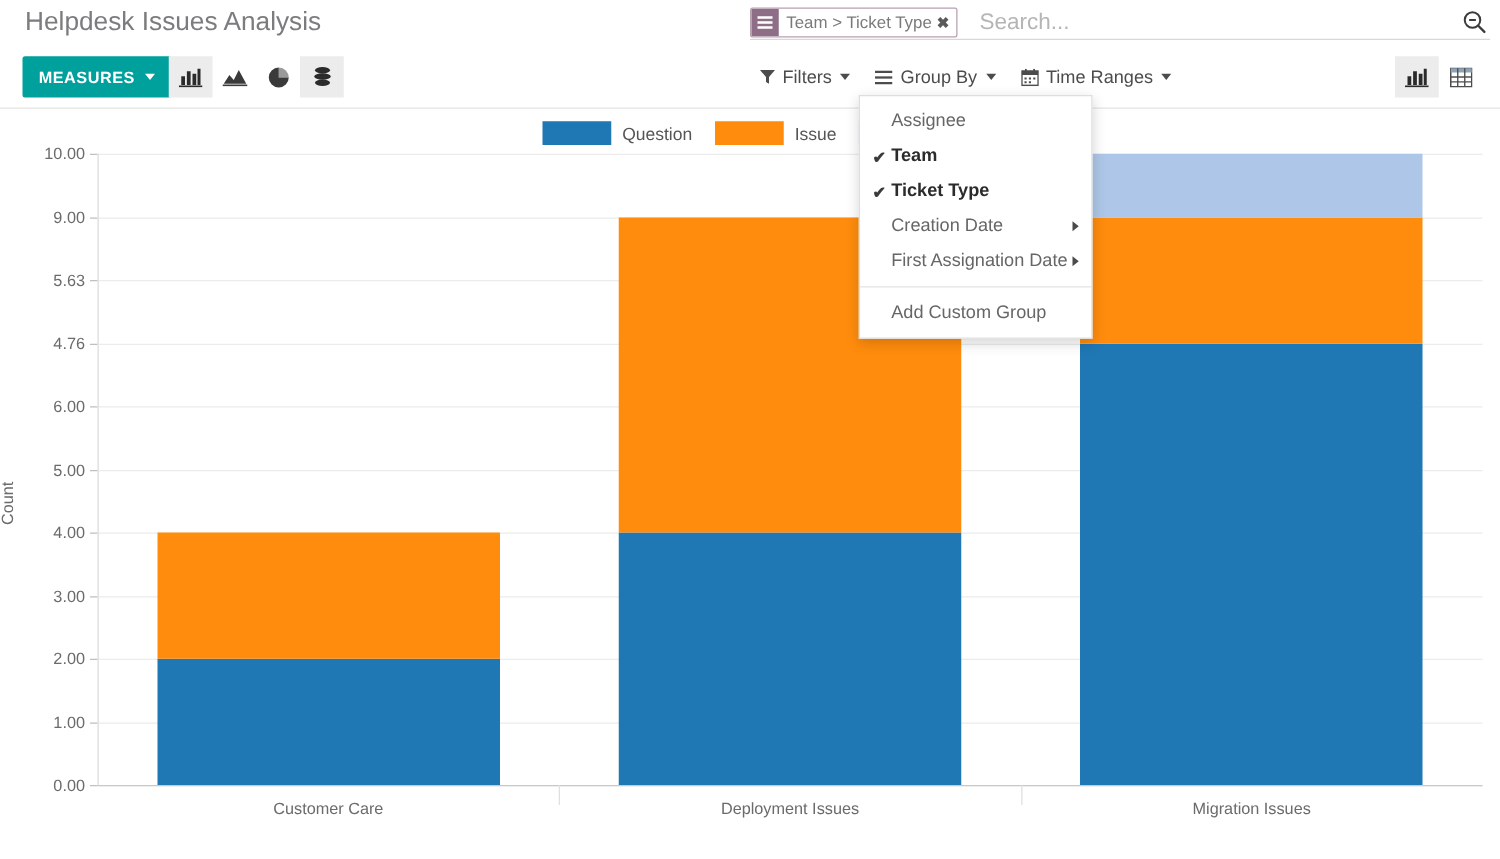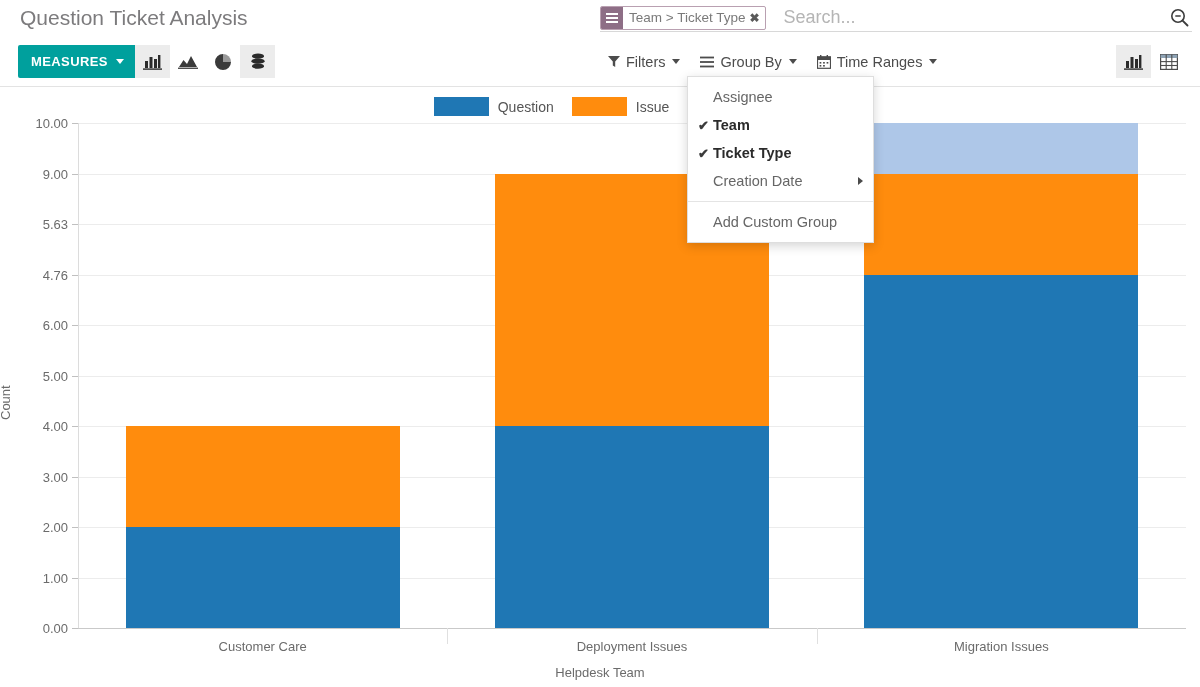--- a/index.html
+++ b/index.html
@@ -161,21 +161,21 @@
     position:absolute; top:578px; left:0; width:1200px; text-align:center;
     font-size:13px; color:#6b6b6b;
   }
 </style>
 </head>
 <body>
 
 <div id="app">
 
   <div class="topbar">
-    <div class="page-title">Question Ticket Analysis</div>
+    <div class="page-title">Helpdesk Issues Analysis</div>
 
     <div class="searchwrap">
       <div class="facet">
         <span class="facet-icon">
           <i></i>
             <i></i>
             <i></i>
         </span>
         <span class="facet-label">Team &gt; Ticket Type</span>
         <span class="facet-close">✖</span>
@@ -307,21 +307,20 @@
         <div class="legend-item">
           <span class="legend-swatch" style="background: rgb(255, 140, 13);"></span>
           <span class="legend-text">Issue</span>
         </div>
         <div class="legend-item">
           <span class="legend-swatch" style="background: rgb(174, 199, 232);"></span>
         </div>
       </div>
     <div class="plot" id="plot">
       <div class="ylabel">Count</div>
-      <div class="xlabel">Helpdesk Team</div>
     <div class="gridline" style="top: 541px;"></div>
         <div class="tickmark" style="top: 541px;"></div>
         <div class="ytick" style="top: 541px; right: 1132px;">0.00</div>
         <div class="gridline" style="top: 490.5px;"></div>
         <div class="tickmark" style="top: 490.5px;"></div>
         <div class="ytick" style="top: 490.5px; right: 1132px;">1.00</div>
         <div class="gridline" style="top: 440px;"></div>
         <div class="tickmark" style="top: 440px;"></div>
         <div class="ytick" style="top: 440px; right: 1132px;">2.00</div>
         <div class="gridline" style="top: 389.5px;"></div>
@@ -376,20 +375,25 @@
       </div>
       <div class="dd-item checked">
         <span class="tick">✔</span>
         <span>Ticket Type</span>
       </div>
       <div class="dd-item">
         <span class="tick"></span>
         <span>Creation Date</span>
         <span class="arrow"></span>
       </div>
+      <div class="dd-item">
+        <span class="tick"></span>
+        <span>First Assignation Date</span>
+        <span class="arrow"></span>
+      </div>
       <div class="dd-sep"></div>
       <div class="dd-item">
         <span class="tick"></span>
         <span>Add Custom Group</span>
       </div>
     </div>
 
 </div>
 
 </body></html>

